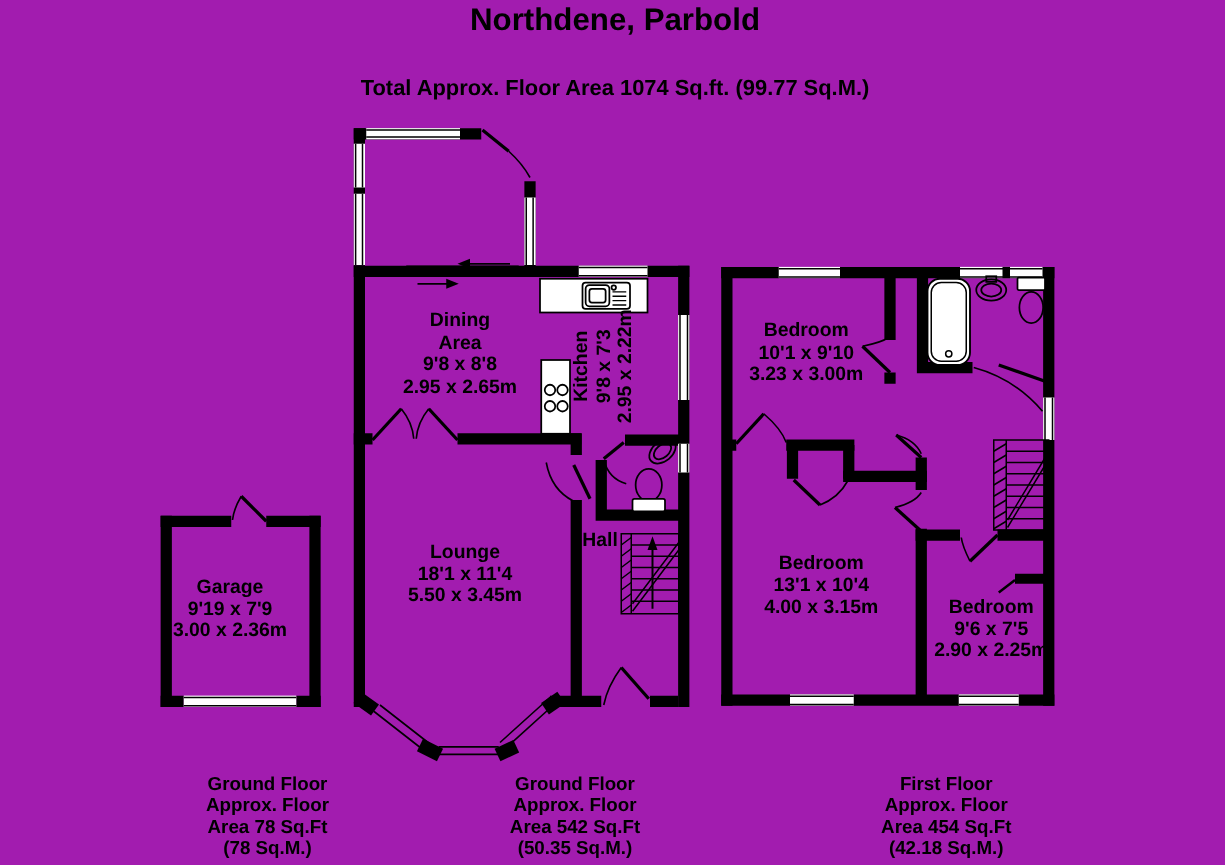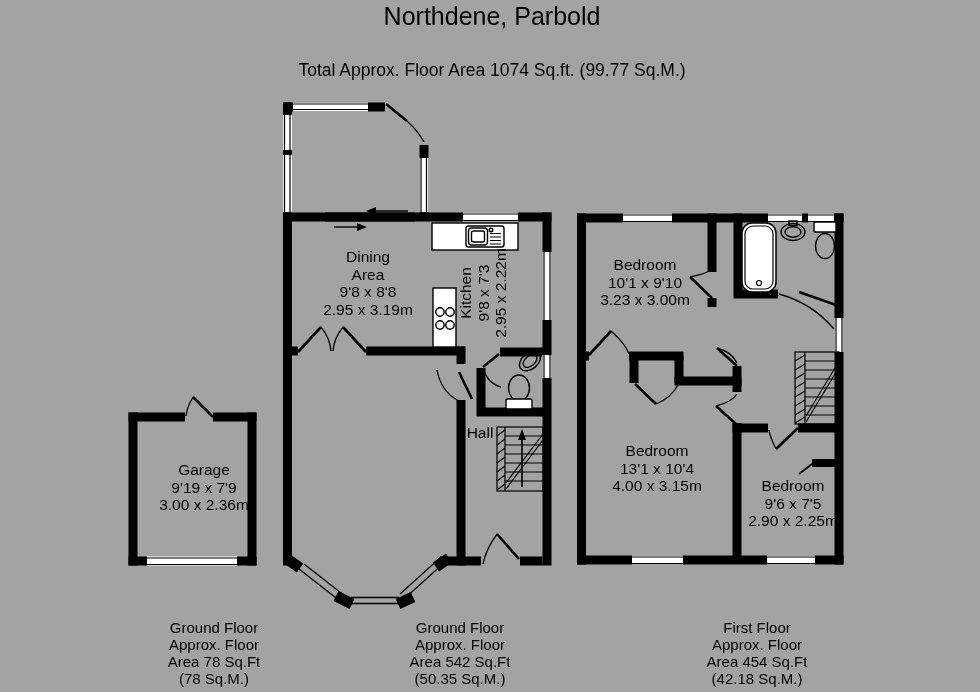--- a/index.html
+++ b/index.html
@@ -1,17 +1,17 @@
 <!DOCTYPE html>
 <html><head>
 <meta charset="utf-8">
 <style>
   html,body{margin:0;padding:0;background:#fff;}
-  #canvas{position:relative;width:980px;height:692px;background:#a3a3a3;overflow:hidden;
-          font-family:"Liberation Sans", sans-serif;color:#000;}
+  #canvas{position:relative;width:980px;height:692px;background:#a21caf;overflow:hidden;
+          font-family:"Liberation Sans", sans-serif;color:#000;font-weight:bold;}
   svg{position:absolute;left:0;top:0;}
   .hdr{position:absolute;transform:translateX(-50%);text-align:center;white-space:nowrap;}
   .title{font-size:25px;}
   .subtitle{font-size:17.5px;}
   .disc{font-size:11.5px;line-height:14.5px;}
   .rlabel{position:absolute;transform:translateX(-50%);text-align:center;
           font-size:15.5px;line-height:17.5px;white-space:nowrap;}
   .rot{transform:translate(-50%,-50%) rotate(-90deg);}
   .flabel{position:absolute;transform:translateX(-50%);text-align:center;
           font-size:15px;line-height:17px;white-space:nowrap;margin-left:30px;}
@@ -259,35 +259,40 @@
   <div class="hdr title" style="left:492px;top:2px;">Northdene, Parbold</div>
   <div class="hdr subtitle" style="left:492px;top:32px;margin-top:28px;">Total Approx. Floor Area 1074 Sq.ft. (99.77 Sq.M.)</div>
   <div class="hdr disc" style="left:492px;top:55px;">
   </div>
 
 
   <div class="rlabel" style="left:368px;top:248px;">
     <div>Dining</div>
     <div>Area</div>
     <div>9'8 x 8'8</div>
-    <div>2.95 x 3.19m</div>
+    <div>2.95 x 2.65m</div>
   </div>
 
   <div class="rlabel rot" style="left:483px;top:293px;">
     <div>Kitchen</div>
     <div>9'8 x 7'3</div>
     <div>2.95 x 2.22m</div>
   </div>
 
+  <div class="rlabel" style="left:372px;top:433px;">
+    <div>Lounge</div>
+    <div>18'1 x 11'4</div>
+    <div>5.50 x 3.45m</div>
+  </div>
 
   <div class="rlabel" style="left:480px;top:424px;">
     <div>Hall</div>
   </div>
 
-  <div class="rlabel" style="left:204px;top:461px;">
+  <div class="rlabel" style="left:184px;top:461px;">
     <div>Garage</div>
     <div>9'19 x 7'9</div>
     <div>3.00 x 2.36m</div>
   </div>
 
   <div class="rlabel" style="left:645px;top:256px;">
     <div>Bedroom</div>
     <div>10'1 x 9'10</div>
     <div>3.23 x 3.00m</div>
   </div>

